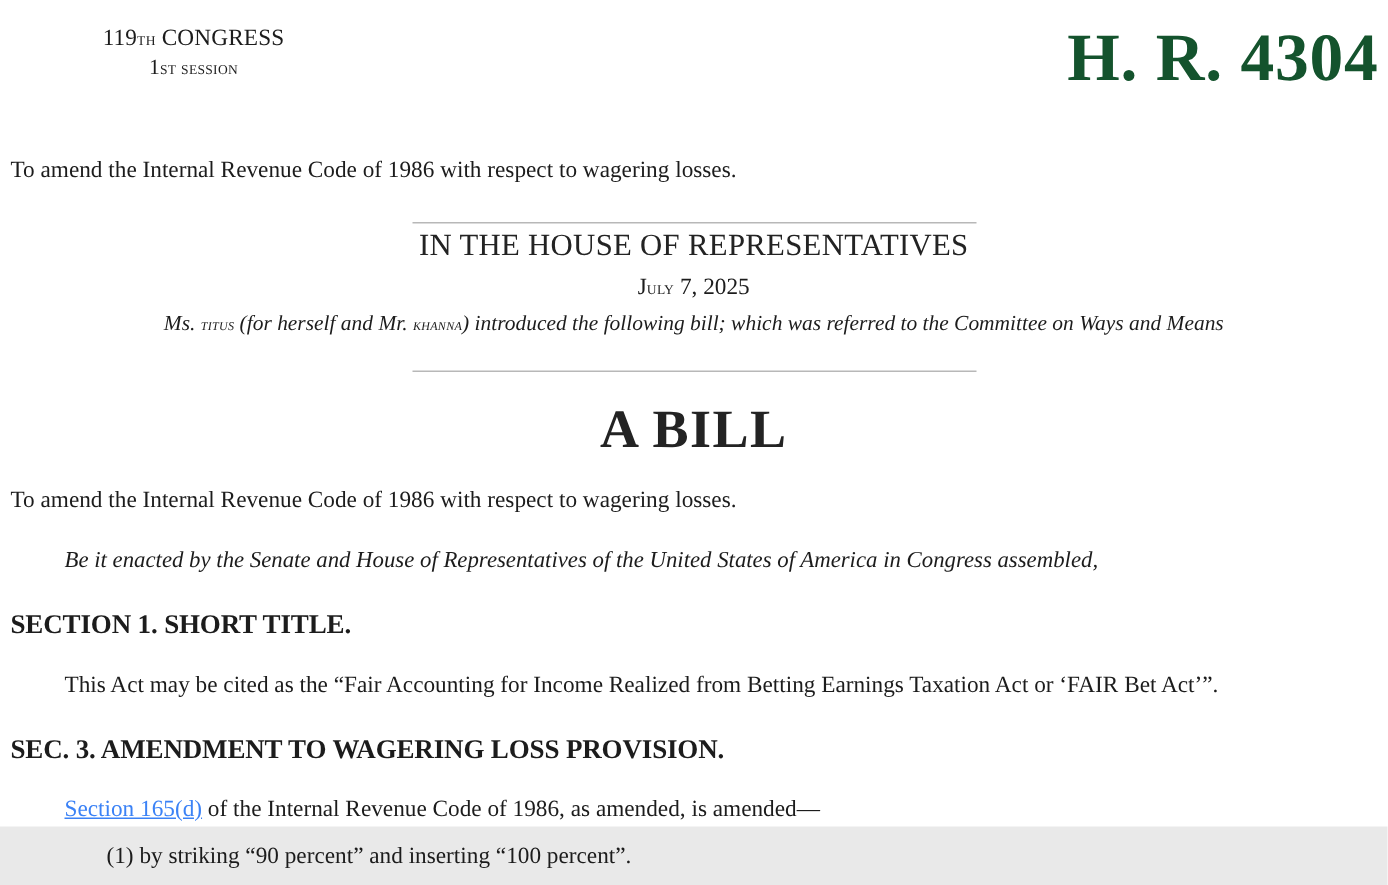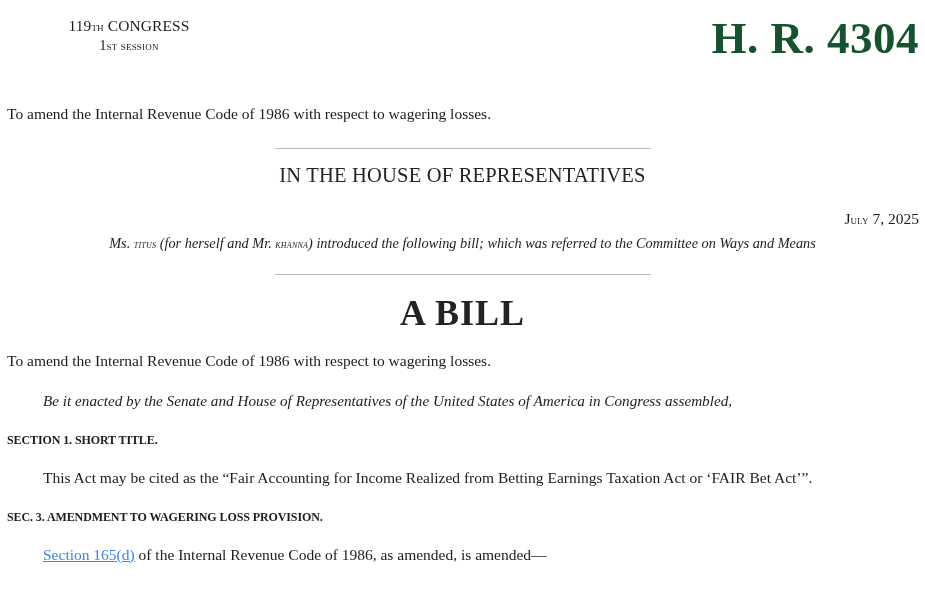--- a/index.html
+++ b/index.html
@@ -81,27 +81,27 @@
     border-top: 1px solid #b8b8b8;
     margin: 0 auto;
   }
   .rule-top { margin-top: 23px; }
   .rule-bottom { margin-top: 22px; }
 
   .house-head {
     text-align: center;
     font-size: 20.5px;
     letter-spacing: 0.2px;
-    margin-top: 15px;
+    margin-top: 4px;
     color: #232323;
   }
   .date-line {
-    text-align: right;
-    font-size: 15.5px;
-    margin-top: 23px;
+    text-align: center;
+    font-size: 15.5px;
+    margin-top: 7px;
   }
   .sponsor-line {
     text-align: center;
     font-size: 14.3px;
     margin-top: 7px;
     padding: 0 4px;
     font-style: italic;
   }
 
   .bill-head {
@@ -121,21 +121,21 @@
   }
 
   .enacting {
     font-style: italic;
     font-size: 15.2px;
     margin-top: 22px;
     padding-left: 37px;
   }
 
   .section-head {
-    font-size: 12px;
+    font-size: 18px;
     font-weight: bold;
     margin-top: 23px;
     padding-left: 1px;
     letter-spacing: -0.1px;
   }
 
   .section-body {
     font-size: 15.5px;
     margin-top: 21px;
     padding-left: 37px;
@@ -195,14 +195,17 @@
   <p class="purpose-line">To amend the Internal Revenue Code of 1986 with respect to wagering losses.</p>
 
   <p class="enacting">Be it enacted by the Senate and House of Representatives of the United States of America in Congress assembled,</p>
 
   <div class="section-head">SECTION 1. SHORT TITLE.</div>
   <div class="section-body">This Act may be cited as the “Fair Accounting for Income Realized from Betting Earnings Taxation Act or ‘FAIR Bet Act’”.</div>
 
   <div class="section-head">SEC. 3. AMENDMENT TO WAGERING LOSS PROVISION.</div>
   <div class="section-body"><a class="xref-link">Section 165(d)</a><span> of the Internal Revenue Code of 1986, as amended, is amended—</span></div>
 
+  <div class="highlight-band">
+    <div class="band-text">(1) by striking “90 percent” and inserting “100 percent”.</div>
+  </div>
 
 </div>
 
 </body></html>

